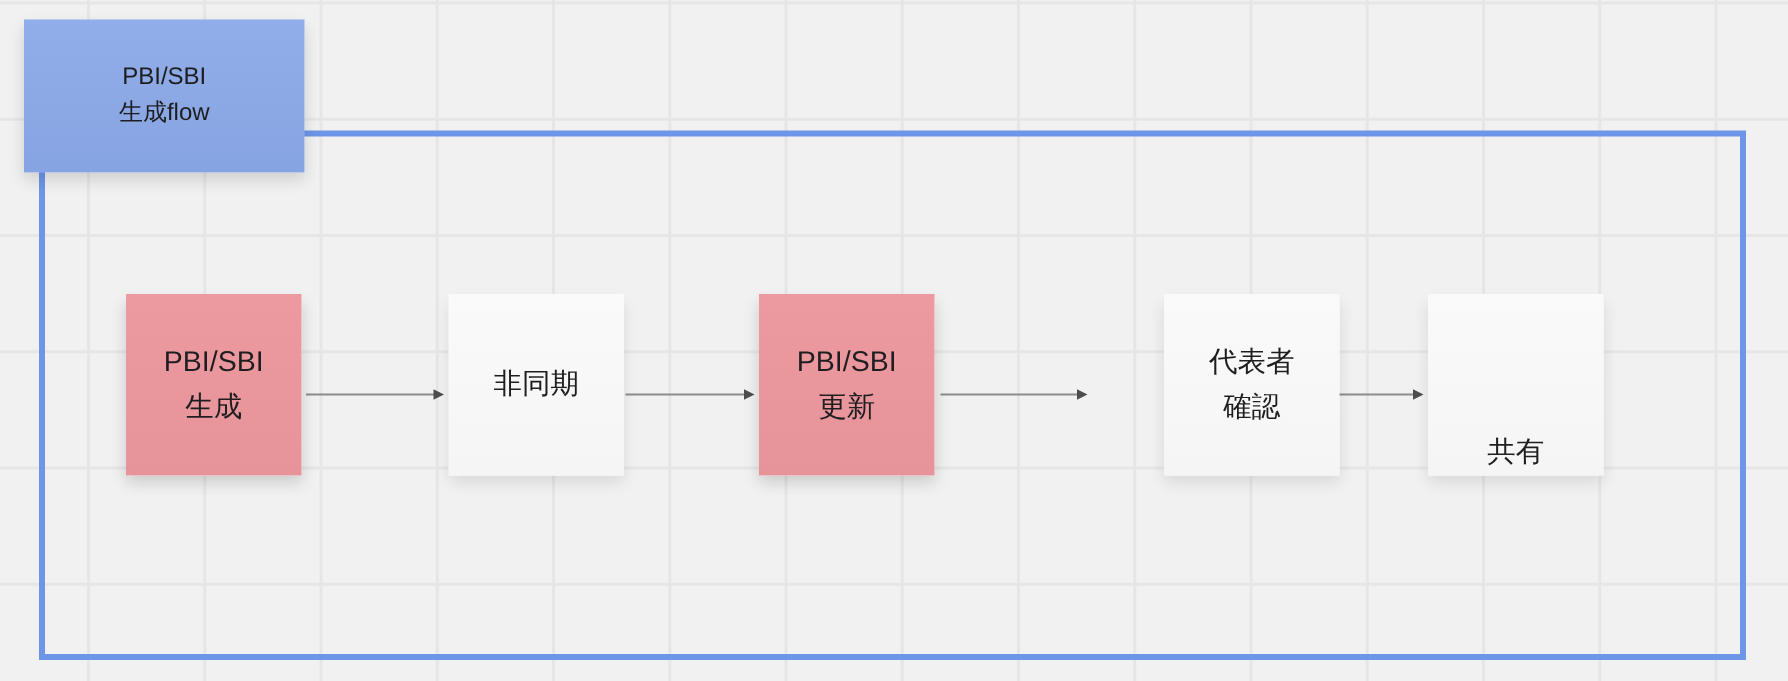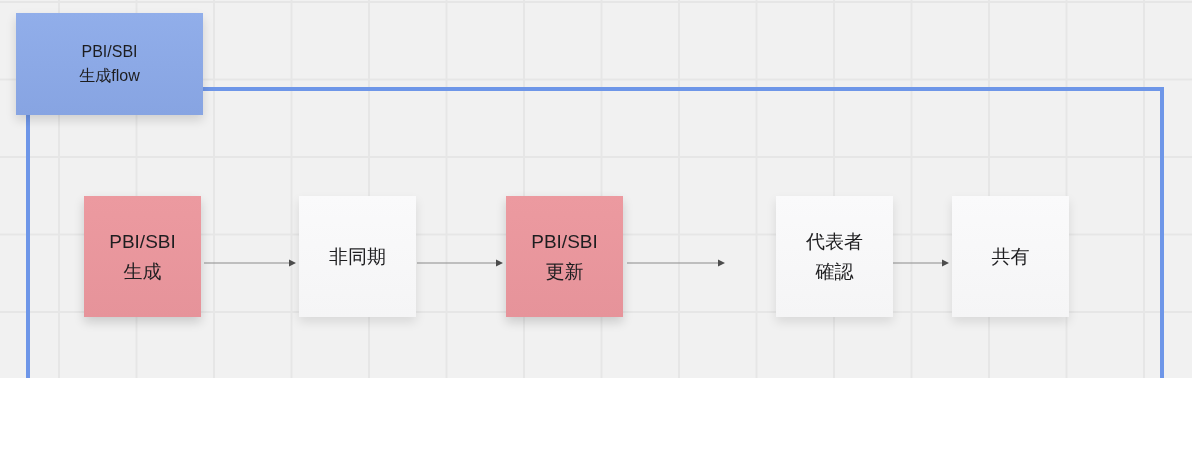--- a/index.html
+++ b/index.html
@@ -2,21 +2,21 @@
 <html><head>
 <meta charset="utf-8">
 <style>
   * { margin: 0; padding: 0; box-sizing: border-box; }
   html, body {
     font-family: "Liberation Sans", "DejaVu Sans", sans-serif;
   }
   .canvas {
     position: relative;
     width: 1192px;
-    height: 378px;
+    height: 454px;
     background-color: #f1f1f1;
     background-image:
       linear-gradient(to right, #e6e6e6 2px, transparent 2px),
       linear-gradient(to bottom, #e6e6e6 2px, transparent 2px);
     background-size: 77.5px 77.5px;
     background-position: 58px 1px;
     overflow: hidden;
   }
   .frame-rect {
     position: absolute;
@@ -101,21 +101,21 @@
   <div class="node node--pink" style="left:506px;">
     <span class="node-line">PBI/SBI</span>
     <span class="node-line">更新</span>
   </div>
 
   <div class="node node--light" style="left:760px;margin-left:16px;">
     <span class="node-line">代表者</span>
     <span class="node-line">確認</span>
   </div>
 
-  <div class="node node--light" style="left:952px;">
+  <div class="node node--light" style="left:952px;justify-content:flex-end;">
     <span class="node-line">共有</span>
     <span class="node-line"></span>
   </div>
 
   <svg class="arrow" style="left:204px;" width="92" height="12">
     <line x1="0" y1="6" x2="89" y2="6" stroke="#8c8c8c" stroke-width="1.2"></line>
     <polygon points="85,2.5 92,6 85,9.5" fill="#4d4d4d"></polygon>
   </svg>
   <svg class="arrow" style="left:417px;" width="86" height="12">
     <line x1="0" y1="6" x2="83" y2="6" stroke="#8c8c8c" stroke-width="1.2"></line>

